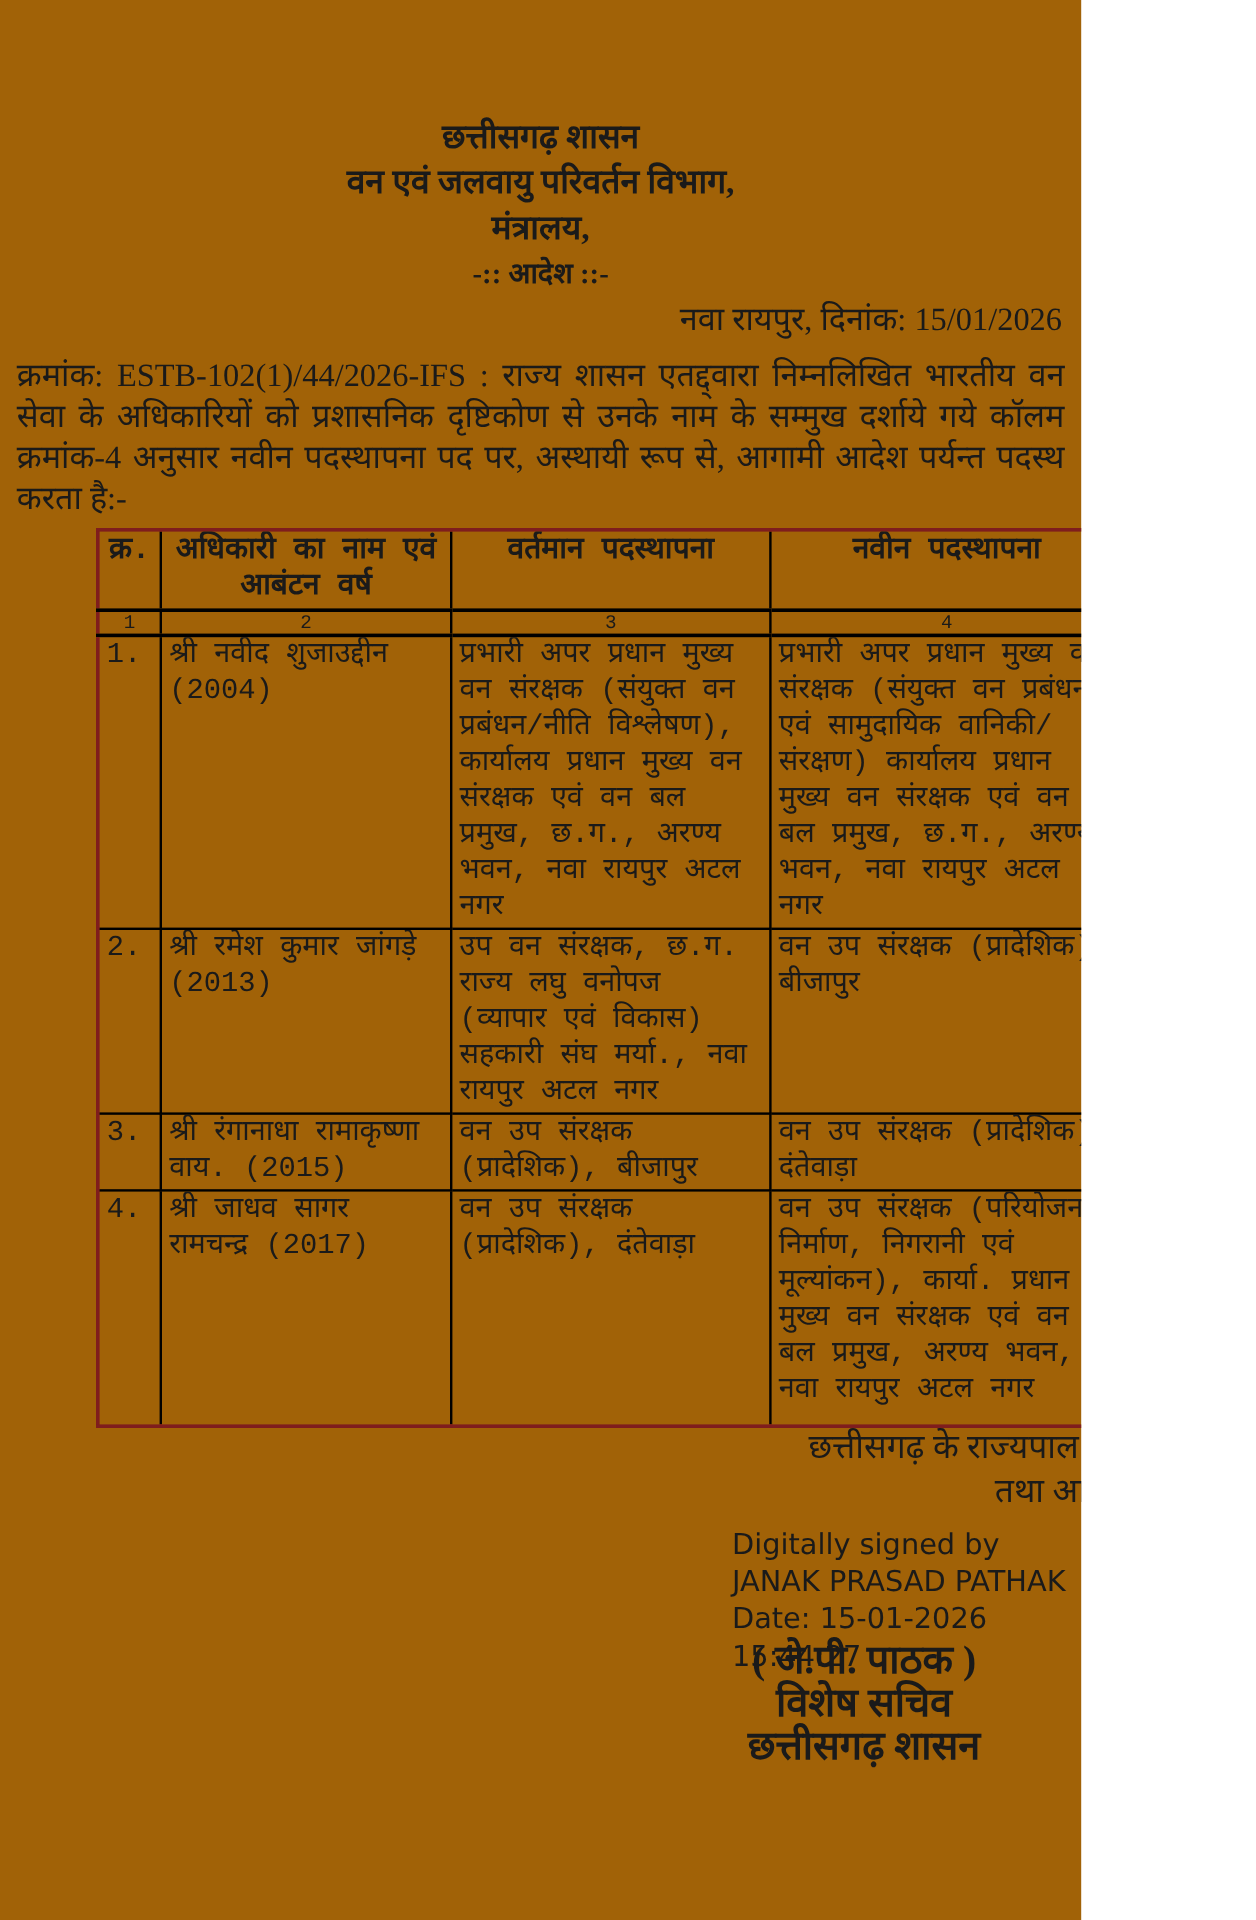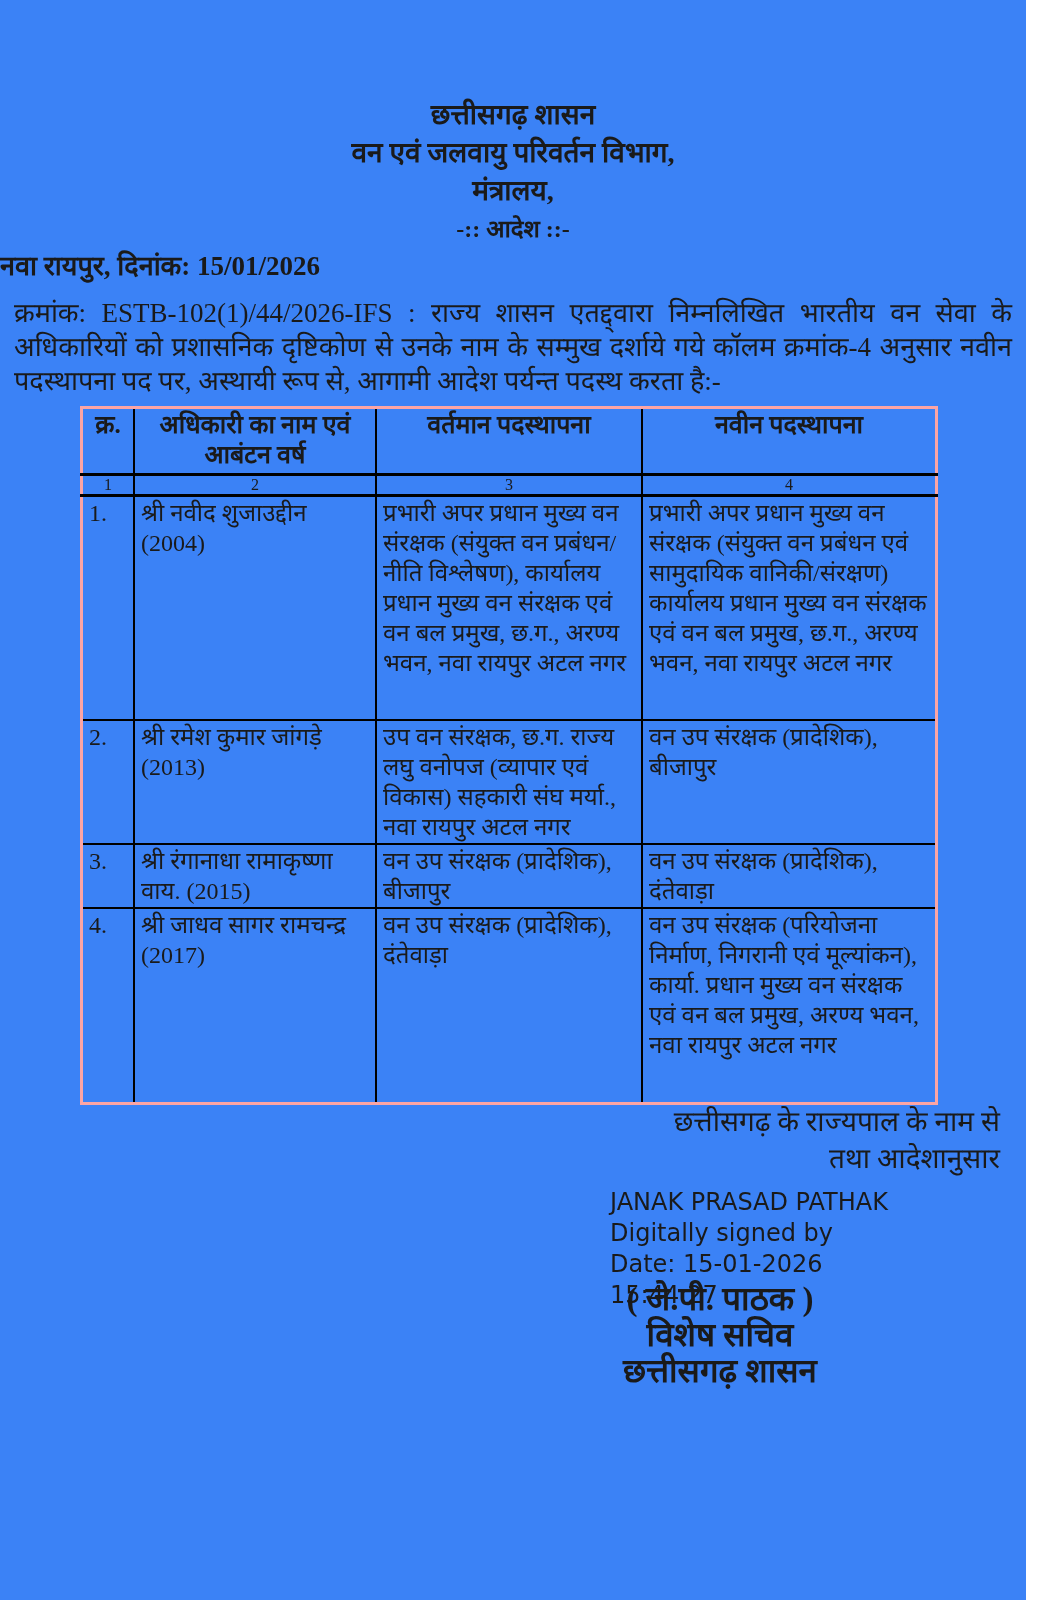--- a/index.html
+++ b/index.html
@@ -2,48 +2,48 @@
 <html lang="hi"><head>
 <meta charset="utf-8">
 <style>
   html, body {
     margin: 0;
     padding: 0;
     background: #ffffff;
   }
   .page {
     position: relative;
-    width: 1026px;
+    width: 901px;
     height: 1600px;
-    background: #3b82f6;
+    background: #a16207;
     color: #1a1a1a;
     font-family: "Liberation Serif", "DejaVu Serif", serif;
     overflow: hidden;
   }
   
   .header-block {
     padding-top: 96px;
     text-align: center;
     font-size: 28px;
     font-weight: 600;
     line-height: 38px;
   }
   .order-title {
     text-align: center;
     font-size: 24px;
     font-weight: 600;
     line-height: 38px;
   }
   
   .dateline {
-    text-align: left;
-    padding-right: 28px;
+    text-align: right;
+    padding-right: 16px;
     font-size: 27px;
     line-height: 36px;
-    font-weight: 700;
+    font-weight: 400;
   }
   
   .body-para {
     margin: 12px 14px 0 14px;
     font-size: 27px;
     line-height: 34px;
     text-align: justify;
     font-weight: 500;
   }
   
@@ -57,21 +57,22 @@
   table.posting td {
     border: 2px solid #000;
     padding: 1px 6px;
     vertical-align: top;
     font-size: 24px;
     line-height: 30px;
     font-weight: 500;
     overflow: hidden;
   }
   table.posting {
-    border: 3px solid #fca5a5;
+    border: 3px solid #7f1d1d;
+    font-family: Liberation Mono, monospace;
   }
   th.col-sno   { width: 38px;  }
   th.col-name  { width: 228px; }
   th.col-cur   { width: 252px; }
   th.col-new   { width: 280px; }
   table.posting thead th {
     text-align: center;
     vertical-align: top;
     font-weight: 600;
     font-size: 25px;
@@ -180,22 +181,22 @@
       </tr>
     </tbody>
   </table>
 
   <div class="sig-area">
     <div class="by-order">
       <div>छत्तीसगढ़ के राज्यपाल के नाम से</div>
       <div>तथा आदेशानुसार</div>
     </div>
     <div class="digital-sign">
+      <div>Digitally signed by</div>
       <div>JANAK PRASAD PATHAK</div>
-      <div>Digitally signed by</div>
       <div>Date: 15-01-2026</div>
       <div>15:44:27</div>
     </div>
     <div class="signer-block">
       <div>( जे.पी. पाठक )</div>
       <div>विशेष सचिव</div>
       <div>छत्तीसगढ़ शासन</div>
     </div>
   </div>
 

